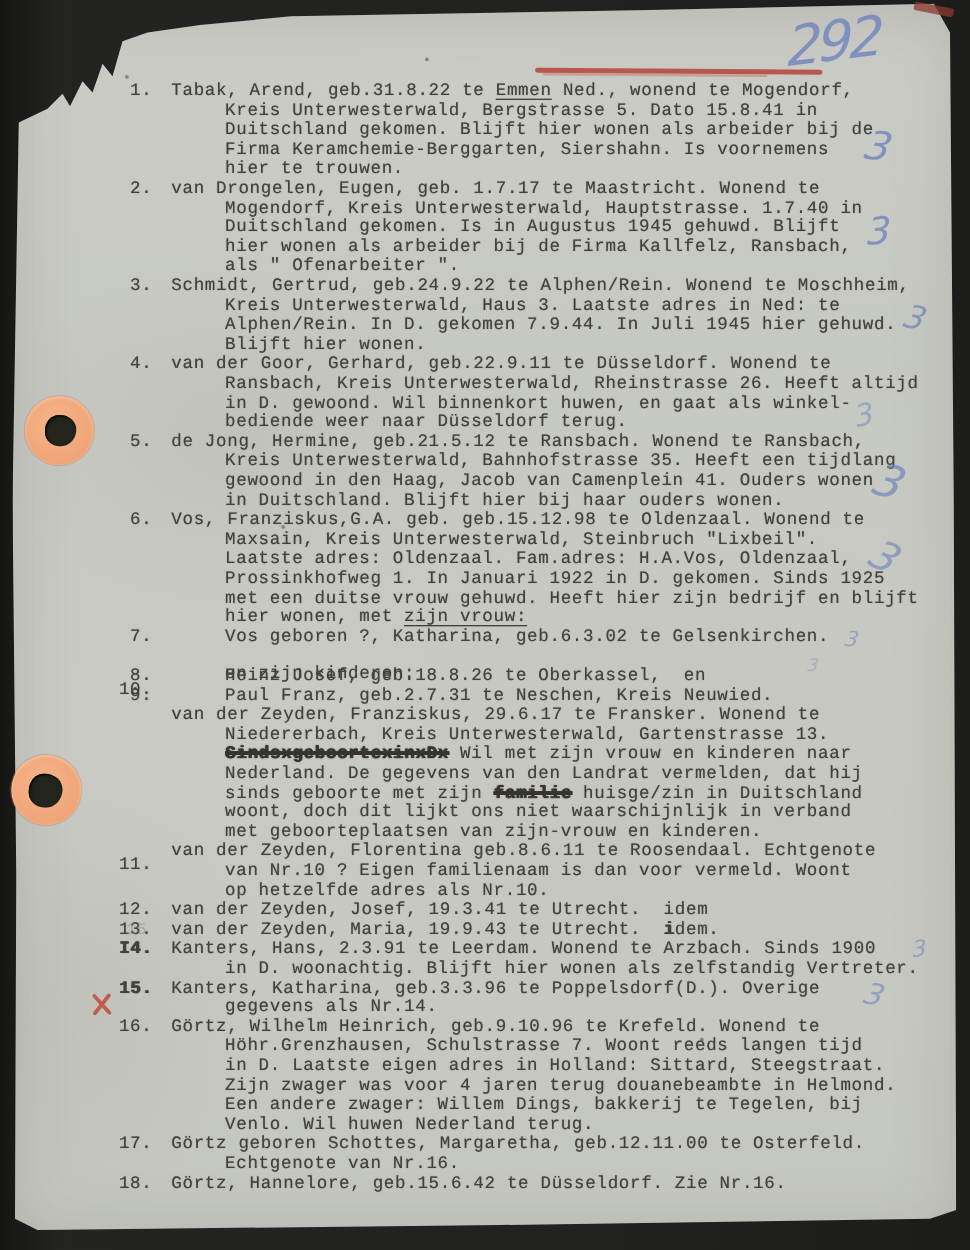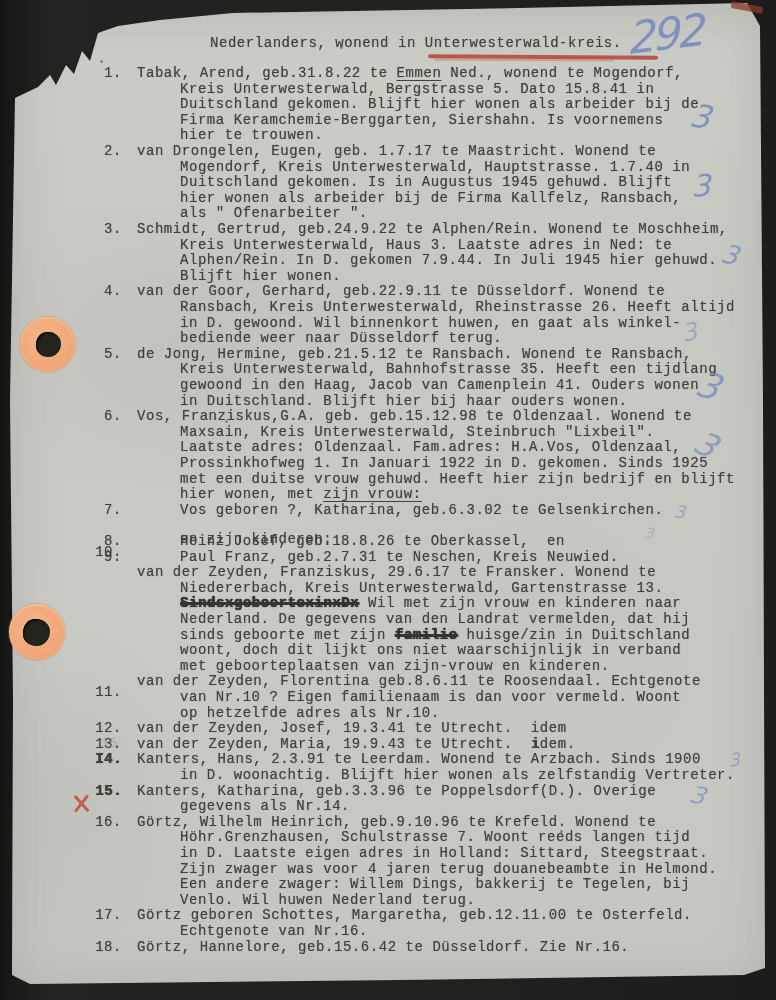--- a/index.html
+++ b/index.html
@@ -63,21 +63,20 @@
   .redx::before{transform:rotate(38deg);}
   .redx::after{transform:rotate(-42deg);}
   #corner-smudge{position:absolute;left:731px;top:4px;width:32px;height:7px;
     background:#8a3a2c;opacity:0.75;transform:rotate(11deg);border-radius:2px;}
   .dot-spec{position:absolute;width:3px;height:3px;border-radius:50%;background:#5a584f;opacity:.6;}
 </style>
 </head>
 <body>
 
 <div id="paper">
-  <div class="tl" id="title-line">Nederlanders, wonend in Unterwesterwald-kreis.</div>
   <div id="title-underline"></div>
   <div id="title-underline2"></div>
   <div id="list-layer">
       <div class="tl num" style="left: 88px; top: 66px;">1.</div>
       <div class="tl" style="top: 66px; left: 137px;"><span>Tabak, Arend, geb.31.8.22 te </span><span class="u">Emmen</span><span> Ned., wonend te Mogendorf,</span></div>
       <div class="tl" style="top: 81.6px; left: 180px;"><span>Kreis Unterwesterwald, Bergstrasse 5. Dato 15.8.41 in</span></div>
       <div class="tl" style="top: 97.2px; left: 180px; font-family: Liberation Mono, monospace;"><span>Duitschland gekomen. Blijft hier wonen als arbeider bij de</span></div>
       <div class="tl" style="top: 112.8px; left: 180px;"><span>Firma Keramchemie-Berggarten, Siershahn. Is voornemens</span></div>
       <div class="tl" style="top: 128.4px; left: 180px;"><span>hier te trouwen.</span></div>
       <div class="tl num" style="left: 88px; top: 144px;">2.</div>

